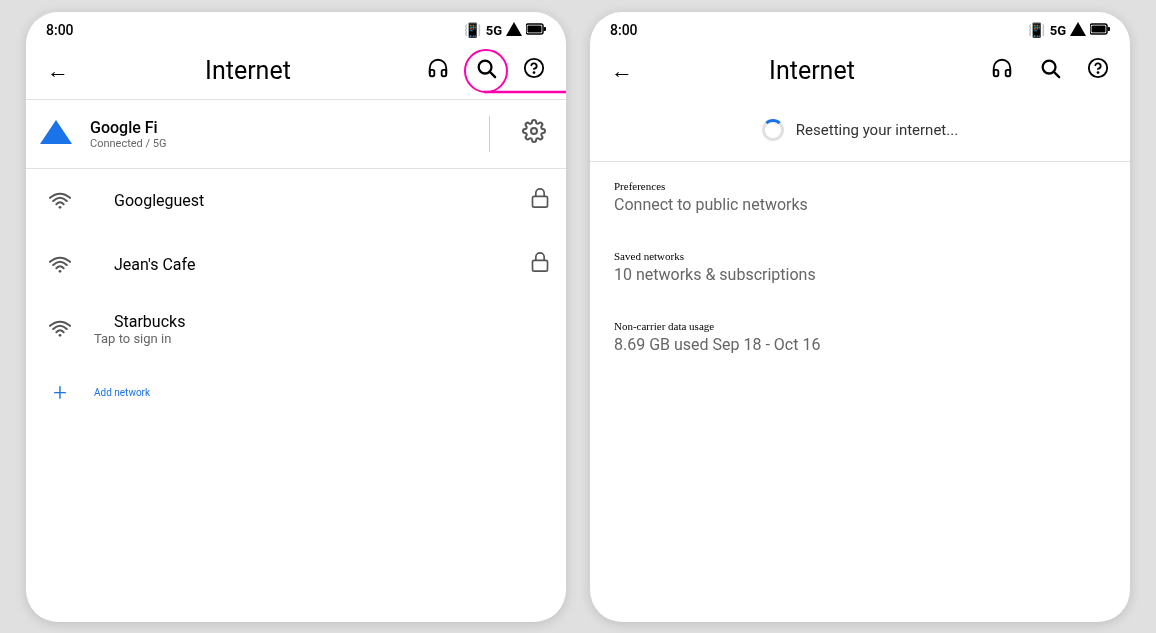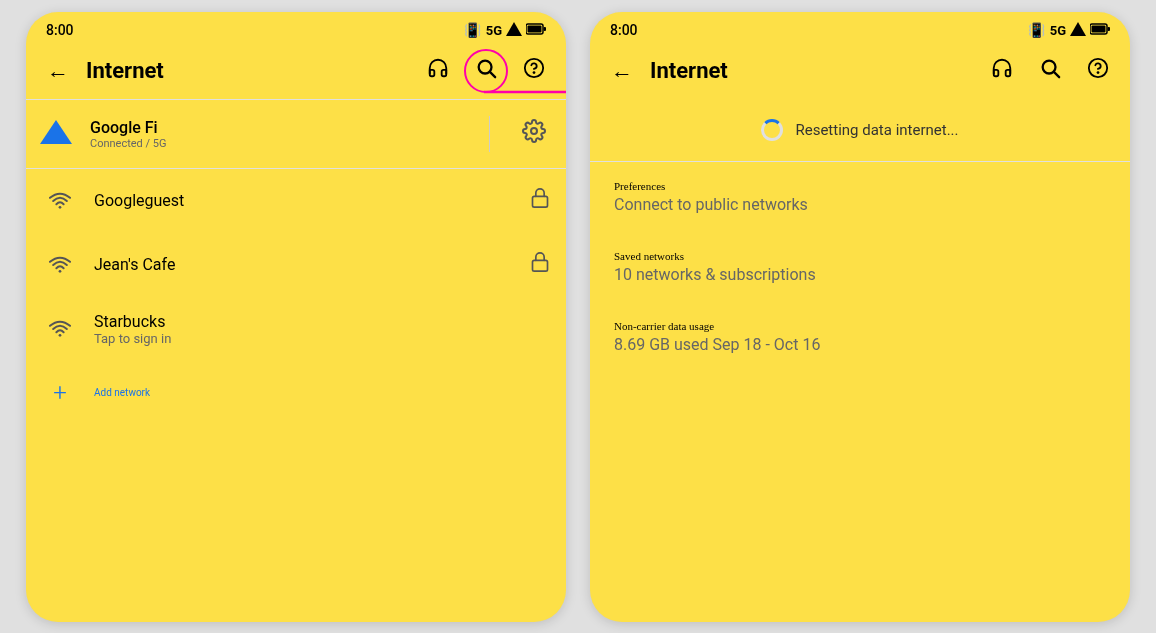--- a/index.html
+++ b/index.html
@@ -8,21 +8,21 @@
       display: flex;
       justify-content: center;
       align-items: center;
       width: 1156px;
       height: 633px;
       font-family: 'Roboto', Arial, sans-serif;
       gap: 24px;
     }
 
     .phone {
-      background: #fde047;
+      background: #ffffff;
       border-radius: 32px;
       width: 540px;
       height: 610px;
       overflow: hidden;
       display: flex;
       flex-direction: column;
       box-shadow: 0 2px 12px rgba(0,0,0,0.15);
       position: relative;
     }
 
@@ -44,24 +44,25 @@
     }
 
     
     .app-bar {
       display: flex;
       align-items: center;
       padding: 8px 12px;
       gap: 8px;
     }
     .app-bar-title {
-      font-size: 22px;
-      font-weight: 700;
+      font-size: 25px;
+      font-weight: 400;
       flex: 1;
       color: #000;
+      text-align: center;
     }
     .icon-btn {
       width: 40px;
       height: 40px;
       display: flex;
       align-items: center;
       justify-content: center;
       border-radius: 50%;
       cursor: pointer;
       font-size: 20px;
@@ -107,21 +108,21 @@
     }
     .wifi-icon {
       width: 36px;
       height: 36px;
       display: flex;
       align-items: center;
       justify-content: center;
     }
 
     .wifi-info { flex: 1; }
-    .wifi-name { font-size: 16px; font-weight: 400; color: #000; }
+    .wifi-name { font-size: 16px; font-weight: 400; color: #000; margin-left: 20px; }
     .wifi-sub { font-size: 13px; color: #666; }
 
     .lock-icon { font-size: 20px; color: #555; }
 
     
     .add-network-row {
       display: flex;
       align-items: center;
       padding: 14px 16px;
       gap: 16px;
@@ -388,21 +389,21 @@
           <circle cx="12" cy="12" r="10"></circle>
           <path d="M9.09 9a3 3 0 0 1 5.83 1c0 2-3 3-3 3"></path>
           <line x1="12" y1="17" x2="12.01" y2="17" stroke-width="3"></line>
         </svg>
       </span>
     </div>
   </div>
 
   <div class="reset-banner">
     <div class="spinner"></div>
-    <span class="reset-text">Resetting data internet...</span>
+    <span class="reset-text">Resetting your internet...</span>
   </div>
 
   <div class="menu-section">
     <div class="menu-item">
       <div class="menu-item-title">Preferences</div>
       <div class="menu-item-sub">Connect to public networks</div>
     </div>
     <div class="menu-item">
       <div class="menu-item-title">Saved networks</div>
       <div class="menu-item-sub">10 networks &amp; subscriptions</div>

